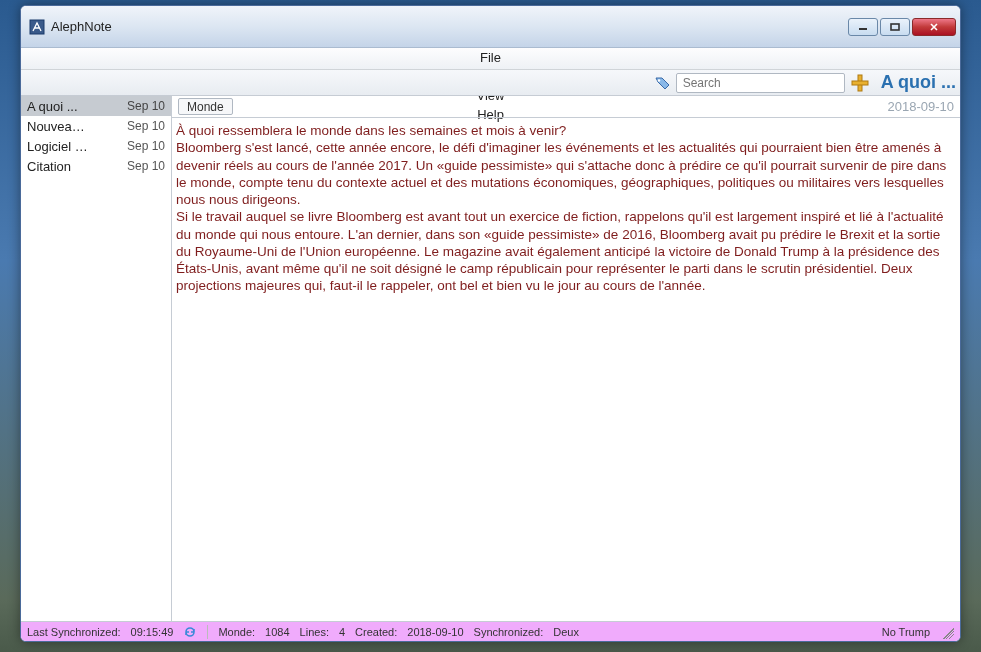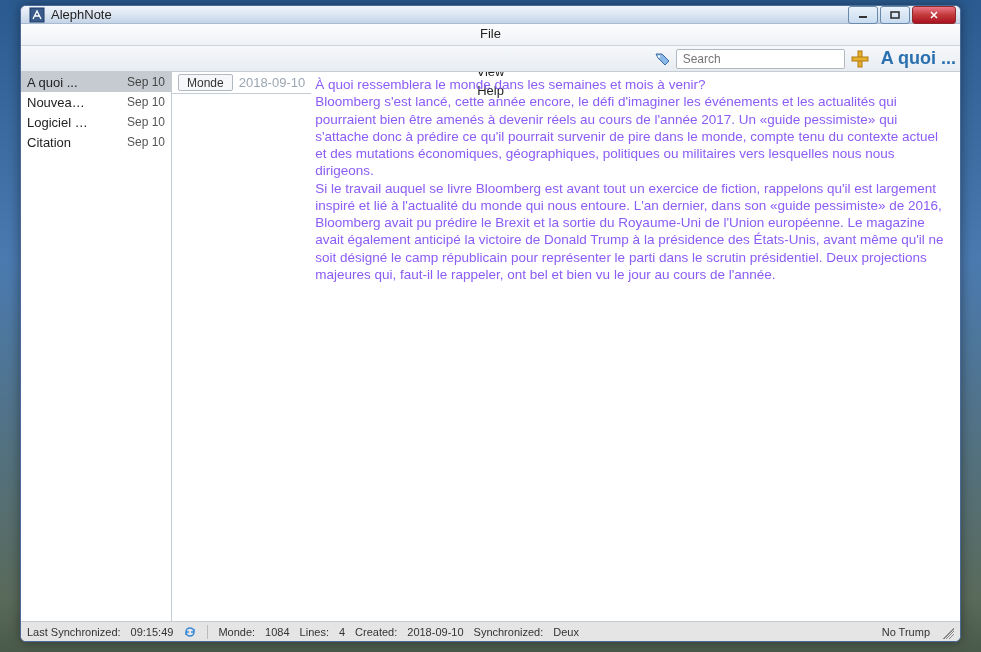--- a/index.html
+++ b/index.html
@@ -17,21 +17,21 @@
     width: 941px; height: 637px;
     background: #fff;
     border: 1px solid #4a6a9a;
     border-radius: 6px;
     box-shadow: 0 0 12px rgba(0,0,0,0.4);
     display: flex;
     flex-direction: column;
     overflow: hidden;
   }
   .titlebar {
-    height: 18px;
+    height: 42px;
     background: linear-gradient(180deg, #f0f4fa 0%, #dce6f2 50%, #c4d4e8 100%);
     border-bottom: 1px solid #aabbd0;
     display: flex;
     align-items: center;
     padding: 0 2px 0 8px;
   }
   .titlebar .app-icon {
     width: 16px; height: 16px;
     margin-right: 6px;
     display: inline-block;
@@ -127,21 +127,21 @@
     white-space: nowrap;
     cursor: default;
   }
   .note-row.selected { background: #c6cbd1; }
   .note-row .name { overflow: hidden; text-overflow: ellipsis; max-width: 100px; }
   .note-row .date { color: #555; font-size: 12px; margin-left: 37px; }
   .note-row.selected .date { color: #444; }
   .editor-pane {
     flex: 1;
     display: flex;
-    flex-direction: row;
+    flex-direction: column;
     justify-content: flex-end;
   }
   .tag-line {
     height: 22px;
     border-bottom: 1px solid #c6ccd4;
     display: flex;
     align-items: center;
     padding: 0 6px;
     gap: 6px;
   }
@@ -158,33 +158,33 @@
   .note-date {
     margin-left: auto;
     color: #9aa6b2;
     font-size: 13px;
   }
   .note-text {
     flex: 1;
     padding: 4px 8px 4px 4px;
     font-size: 13.5px;
     line-height: 1.28;
-    color: #8b5cf6;
+    color: #7f1d1d;
     overflow-y: auto;
     border: none;
     outline: none;
     resize: none;
     font-family: inherit;
     white-space: pre-wrap;
     cursor: text;
   }
   .statusbar {
     height: 20px;
     border-top: 1px solid #c6ccd4;
-    background: #e5e5e5;
+    background: #f0abfc;
     display: flex;
     align-items: center;
     font-size: 11px;
     color: #333;
     padding: 0 6px;
     gap: 10px;
   }
   .statusbar .spacer { flex: 1; }
   .sync-icon {
     width: 14px; height: 14px;

